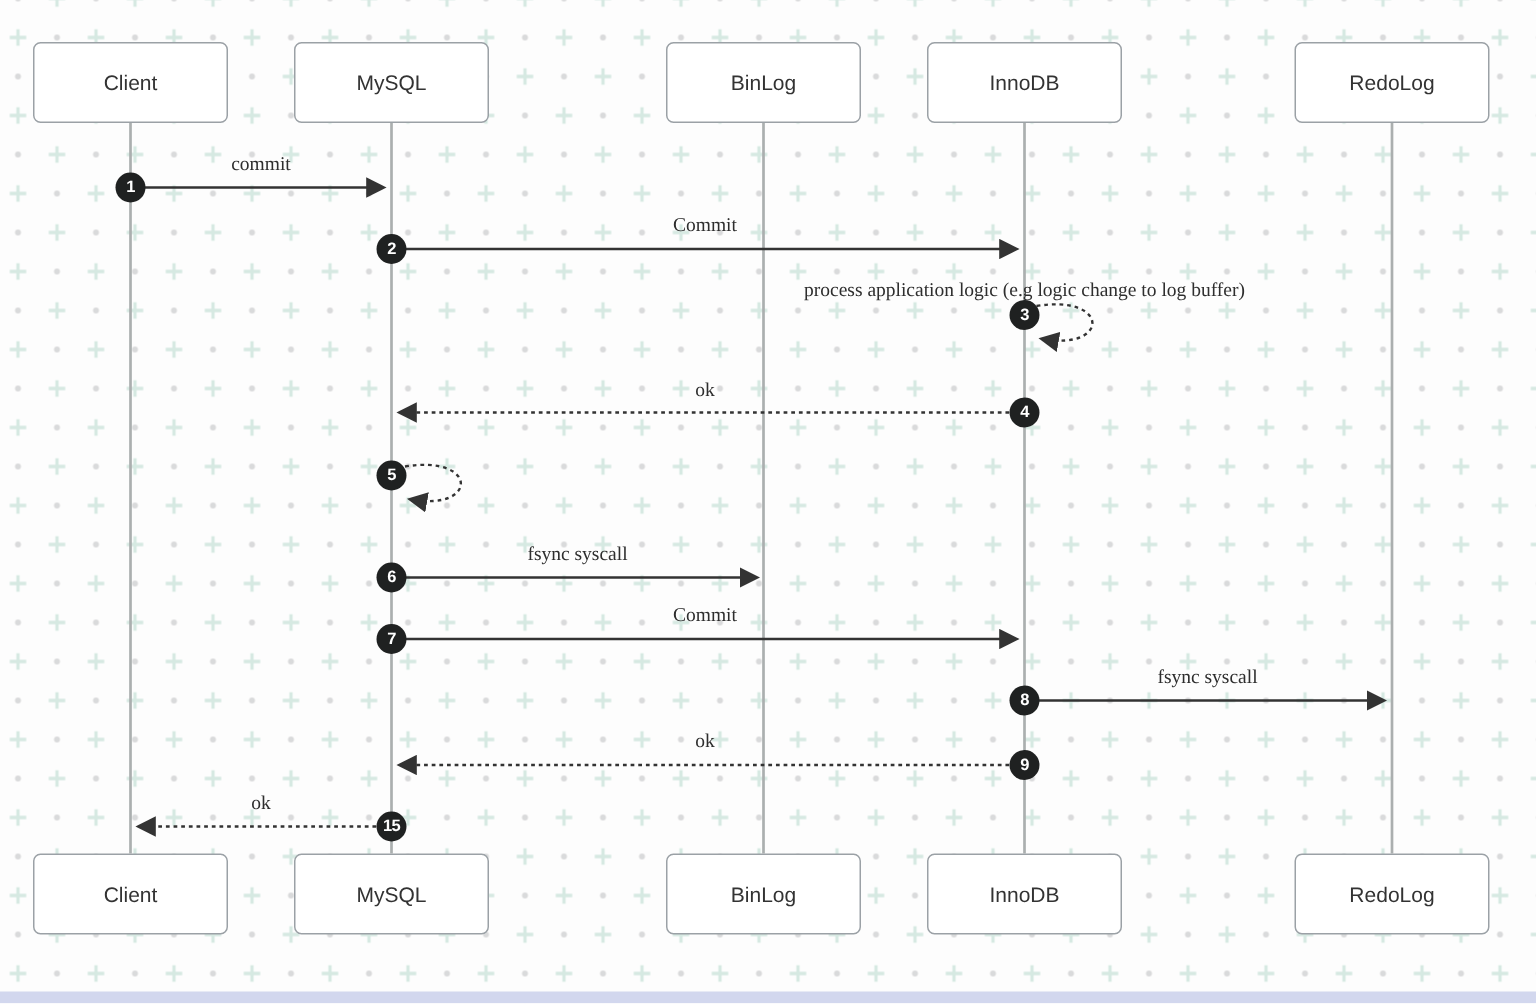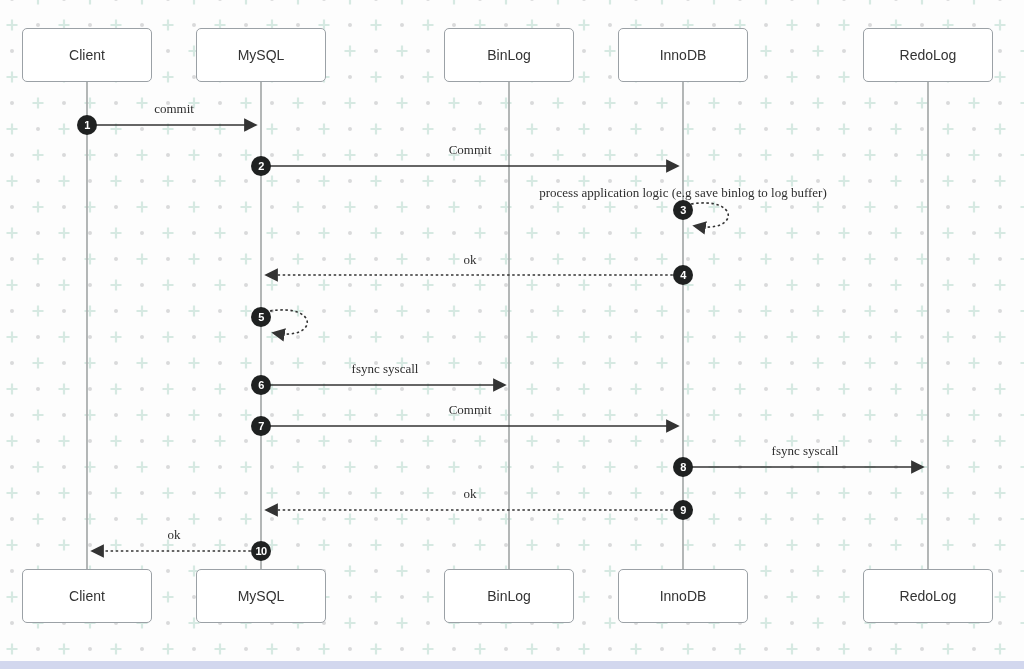--- a/index.html
+++ b/index.html
@@ -98,34 +98,34 @@
   <div class="pbox top" style="left:863px">RedoLog</div>
 
   <div class="pbox bottom" style="left:22px">Client</div>
   <div class="pbox bottom" style="left:196px">MySQL</div>
   <div class="pbox bottom" style="left:444px">BinLog</div>
   <div class="pbox bottom" style="left:618px">InnoDB</div>
   <div class="pbox bottom" style="left:863px">RedoLog</div>
 
   <div class="msg-label" style="left:174px; top:101px">commit</div>
   <div class="msg-label" style="left:470px; top:142px">Commit</div>
-  <div class="msg-label" style="left:683px; top:185px">process application logic (e.g save binlog to log buffer)</div>
+  <div class="msg-label" style="left:683px; top:185px">process application logic (e.g logic change to log buffer)</div>
   <div class="msg-label" style="left:470px; top:252px">ok</div>
   <div class="msg-label" style="left:385px; top:361px">fsync syscall</div>
   <div class="msg-label" style="left:470px; top:402px">Commit</div>
   <div class="msg-label" style="left:805px; top:443px">fsync syscall</div>
   <div class="msg-label" style="left:470px; top:486px">ok</div>
   <div class="msg-label" style="left:174px; top:527px">ok</div>
 
   <div class="badge" style="left:87px;  top:125px">1</div>
   <div class="badge" style="left:261px; top:166px">2</div>
   <div class="badge" style="left:683px; top:210px">3</div>
   <div class="badge" style="left:683px; top:275px">4</div>
   <div class="badge" style="left:261px; top:317px">5</div>
   <div class="badge" style="left:261px; top:385px">6</div>
   <div class="badge" style="left:261px; top:426px">7</div>
   <div class="badge" style="left:683px; top:467px">8</div>
   <div class="badge" style="left:683px; top:510px">9</div>
-  <div class="badge" style="left:261px; top:551px">10</div>
+  <div class="badge" style="left:261px; top:551px">15</div>
 
   <div class="bottom-bar"></div>
 
 </div>
 
 </body></html>

